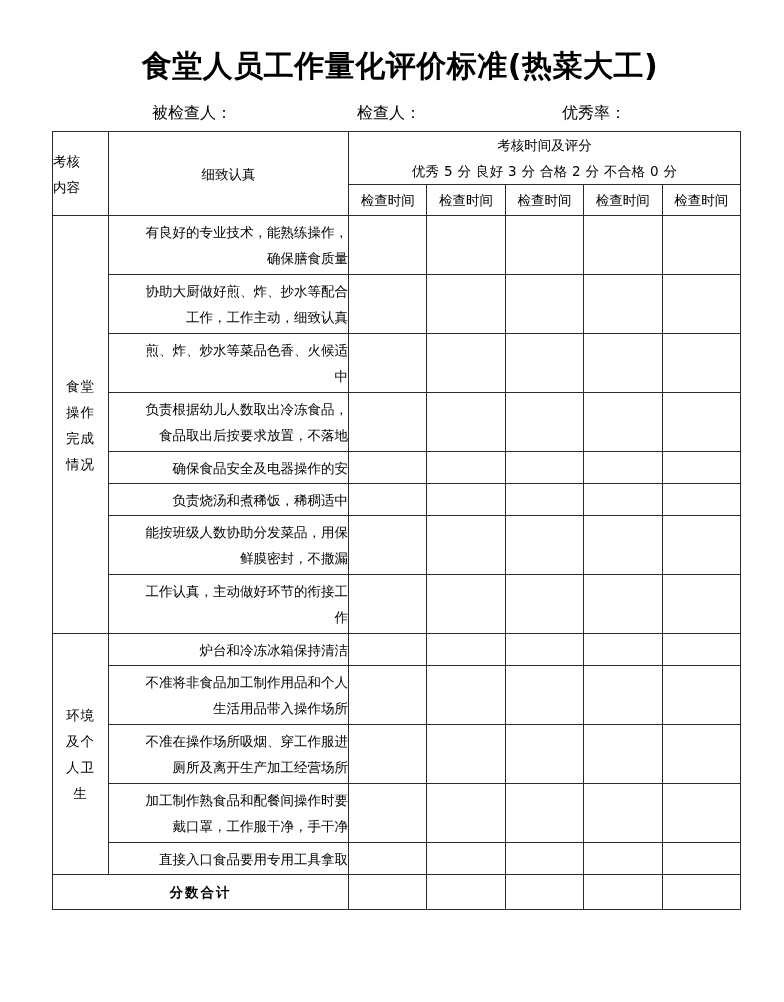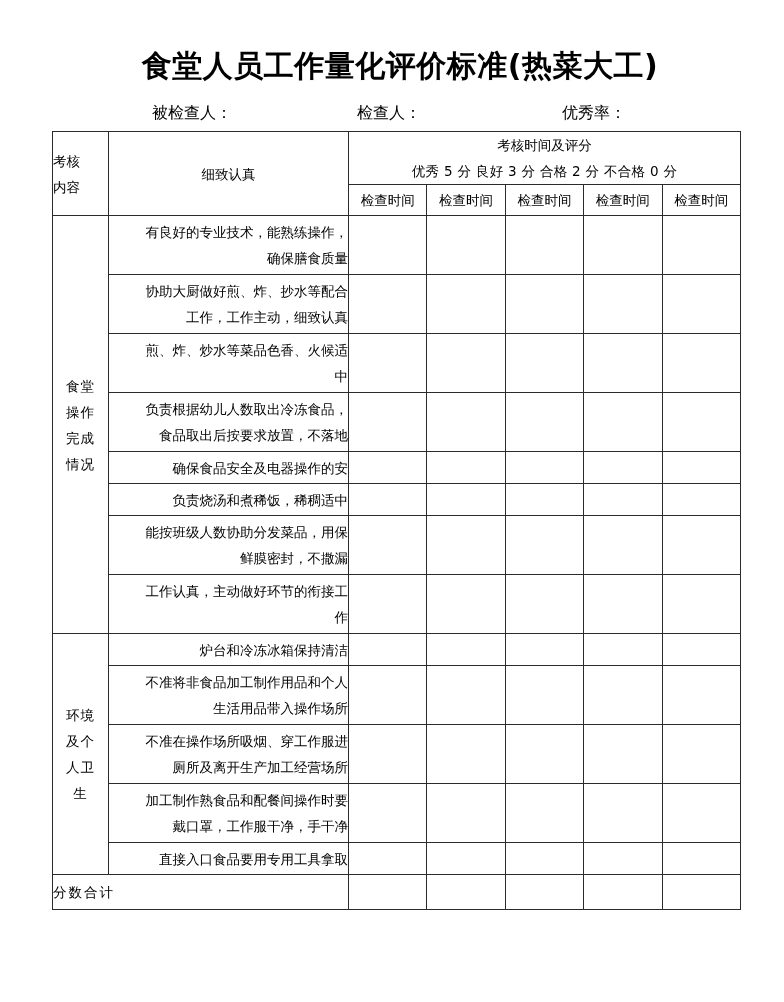--- a/index.html
+++ b/index.html
@@ -115,24 +115,26 @@
     text-align: right;
     padding: 0 5px 0 8px;
     font-size: 13.5px;
     line-height: 27px;
   }
   .crit-cell .ln { display: block; }
 
   .blank-cell { }
 
   .total-cell {
+    text-align: center;
     font-size: 18px;
     letter-spacing: 2px;
     height: 34px;
     line-height: 34px;
+    font-weight: bold;
   }
 
   .r1 { height: 31px; }
   .r2 { height: 58px; }
 </style>
 </head>
 <body>
 
 <div class="page">
 

